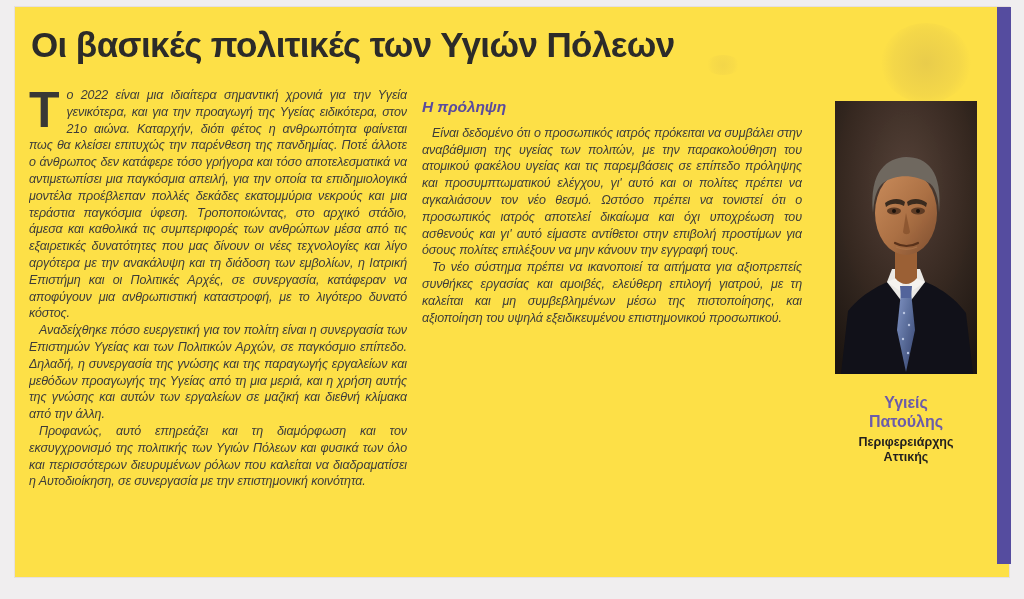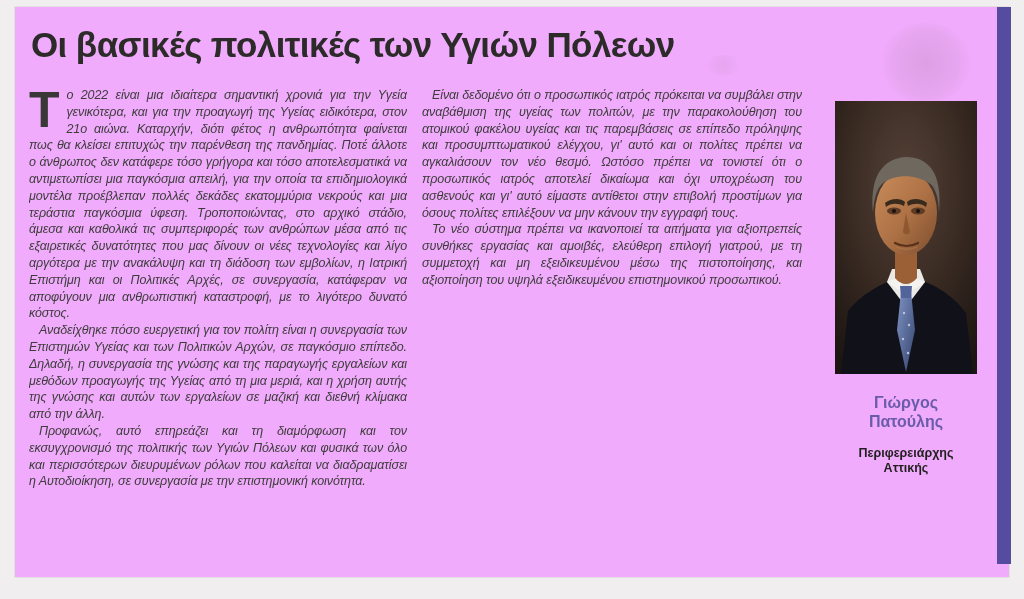--- a/index.html
+++ b/index.html
@@ -11,21 +11,21 @@
   }
   html,body{margin:0;padding:0;}
   body{
     width:1024px;height:599px;overflow:hidden;
     background:#f0eeef;
     font-family:"Liberation Sans",sans-serif;
     position:relative;
   }
   .page{
     position:absolute;left:14px;top:6px;width:996px;height:572px;
-    background:#f0abfc;border:1px solid #e6dfdf;box-sizing:border-box;
+    background:#fde047;border:1px solid #e6dfdf;box-sizing:border-box;
   }
   .page-title{
     position:absolute;left:16px;top:18px;margin:0;
     font-size:35px;font-weight:bold;letter-spacing:-0.6px;
     color:var(--title-text);
     font-family:"Liberation Sans",sans-serif;
   }
   .col{
     position:absolute;top:80px;height:492px;overflow:hidden;
     font-style:italic;font-size:12.5px;line-height:16.8px;
@@ -49,21 +49,21 @@
     filter:blur(0.3px) contrast(1.02);
   }
   .caption{
     position:absolute;left:820px;top:386px;width:142px;text-align:center;
   }
   .author-name{
     width:100px;margin:0 auto;
     font-size:16px;font-weight:bold;color:var(--name-purple);line-height:19px;
   }
   .author-role{
-    width:112px;margin:15px auto 0;
+    width:112px;margin:4px auto 0;
     font-size:12.5px;font-weight:bold;color:#211f1e;line-height:14.5px;
   }
   .accent-bar{
     position:absolute;left:982px;top:0;width:14px;height:557px;
     background:var(--bar-purple);
   }
   .smudge{
     position:absolute;border-radius:50%;pointer-events:none;
     background:radial-gradient(circle,rgba(125,100,100,0.16) 0%,rgba(125,100,100,0.07) 55%,rgba(125,100,100,0) 75%);
   }
@@ -80,22 +80,23 @@
   <div class="smudge smudge-1"></div>
   <div class="smudge smudge-2"></div>
 
   <div class="col col-1">
     <p class="no-indent"><span class="dropcap">Τ</span><span>ο 2022 είναι μια ιδιαίτερα σημαντική χρονιά για την Υγεία γενικότερα, και για την προαγωγή της Υγείας ειδικότερα, στον 21ο αιώνα. Καταρχήν, διότι φέτος η ανθρωπότητα φαίνεται πως θα κλείσει επιτυχώς την παρένθεση της πανδημίας. Ποτέ άλλοτε ο άνθρωπος δεν κατάφερε τόσο γρήγορα και τόσο αποτελεσματικά να αντιμετωπίσει μια παγκόσμια απειλή, για την οποία τα επιδημιολογικά μοντέλα προέβλεπαν πολλές δεκάδες εκατομμύρια νεκρούς και μια τεράστια παγκόσμια ύφεση. Τροποποιώντας, στο αρχικό στάδιο, άμεσα και καθολικά τις συμπεριφορές των ανθρώπων μέσα από τις εξαιρετικές δυνατότητες που μας δίνουν οι νέες τεχνολογίες και λίγο αργότερα με την ανακάλυψη και τη διάδοση των εμβολίων, η Ιατρική Επιστήμη και οι Πολιτικές Αρχές, σε συνεργασία, κατάφεραν να αποφύγουν μια ανθρωπιστική καταστροφή, με το λιγότερο δυνατό κόστος.</span></p>
     <p>Αναδείχθηκε πόσο ευεργετική για τον πολίτη είναι η συνεργασία των Επιστημών Υγείας και των Πολιτικών Αρχών, σε παγκόσμιο επίπεδο. Δηλαδή, η συνεργασία της γνώσης και της παραγωγής εργαλείων και μεθόδων προαγωγής της Υγείας από τη μια μεριά, και η χρήση αυτής της γνώσης και αυτών των εργαλείων σε μαζική και διεθνή κλίμακα από την άλλη.</p>
     <p>Προφανώς, αυτό επηρεάζει και τη διαμόρφωση και τον εκσυγχρονισμό της πολιτικής των Υγιών Πόλεων και φυσικά των όλο και περισσότερων διευρυμένων ρόλων που καλείται να διαδραματίσει η Αυτοδιοίκηση, σε συνεργασία με την επιστημονική κοινότητα.</p>
   </div>
 
   <div class="col col-2">
+    <h2 class="section-heading">Η πρόληψη</h2>
     <p>Είναι δεδομένο ότι ο προσωπικός ιατρός πρόκειται να συμβάλει στην αναβάθμιση της υγείας των πολιτών, με την παρακολούθηση του ατομικού φακέλου υγείας και τις παρεμβάσεις σε επίπεδο πρόληψης και προσυμπτωματικού ελέγχου, γι' αυτό και οι πολίτες πρέπει να αγκαλιάσουν τον νέο θεσμό. Ωστόσο πρέπει να τονιστεί ότι ο προσωπικός ιατρός αποτελεί δικαίωμα και όχι υποχρέωση του ασθενούς και γι' αυτό είμαστε αντίθετοι στην επιβολή προστίμων για όσους πολίτες επιλέξουν να μην κάνουν την εγγραφή τους.</p>
-    <p>Το νέο σύστημα πρέπει να ικανοποιεί τα αιτήματα για αξιοπρεπείς συνθήκες εργασίας και αμοιβές, ελεύθερη επιλογή γιατρού, με τη συμμετοχή και μη εξειδικευμένου μέσω της πιστοποίησης, και αξιοποίηση του υψηλά εξειδικευμένου επιστημονικού προσωπικού.</p>
+    <p>Το νέο σύστημα πρέπει να ικανοποιεί τα αιτήματα για αξιοπρεπείς συνθήκες εργασίας και αμοιβές, ελεύθερη επιλογή γιατρού, με τη καλείται και μη συμβεβλημένων μέσω της πιστοποίησης, και αξιοποίηση του υψηλά εξειδικευμένου επιστημονικού προσωπικού.</p>
   </div>
 
   <svg class="portrait" viewBox="0 0 142 273" width="142" height="273" aria-hidden="true">
     <defs>
       <radialGradient id="bgGrad" cx="50%" cy="30%" r="80%">
         <stop offset="0%" stop-color="#56423a"></stop>
         <stop offset="55%" stop-color="#382b23"></stop>
         <stop offset="100%" stop-color="#1e1713"></stop>
       </radialGradient>
       <linearGradient id="faceGrad" x1="0" y1="0" x2="1" y2="1">
@@ -127,19 +128,19 @@
     <ellipse cx="59" cy="110" rx="7" ry="3.4" fill="#5e3c26"></ellipse>
     <ellipse cx="83" cy="110" rx="7" ry="3.4" fill="#5e3c26"></ellipse>
     <circle cx="59" cy="110" r="2" fill="#1d140d"></circle>
     <circle cx="83" cy="110" r="2" fill="#1d140d"></circle>
     <path d="M71,112 L68,131 C69,134 74,134 75,131 Z" fill="#8a5530" opacity="0.85"></path>
     <path d="M60,142 C67,146 76,146 83,142" stroke="#5a331c" stroke-width="2.2" fill="none" stroke-linecap="round"></path>
     <path d="M61,146 C68,149 75,149 82,146" stroke="#b07c52" stroke-width="1.3" fill="none" opacity="0.6"></path>
   </svg>
 
   <div class="caption">
-    <div class="author-name">Γιώργος Πατούλης</div>
+    <div class="author-name">Υγιείς Πατούλης</div>
     <div class="author-role">Περιφερειάρχης Αττικής</div>
   </div>
 
   <div class="accent-bar"></div>
 
 </div>
 
 </body></html>

